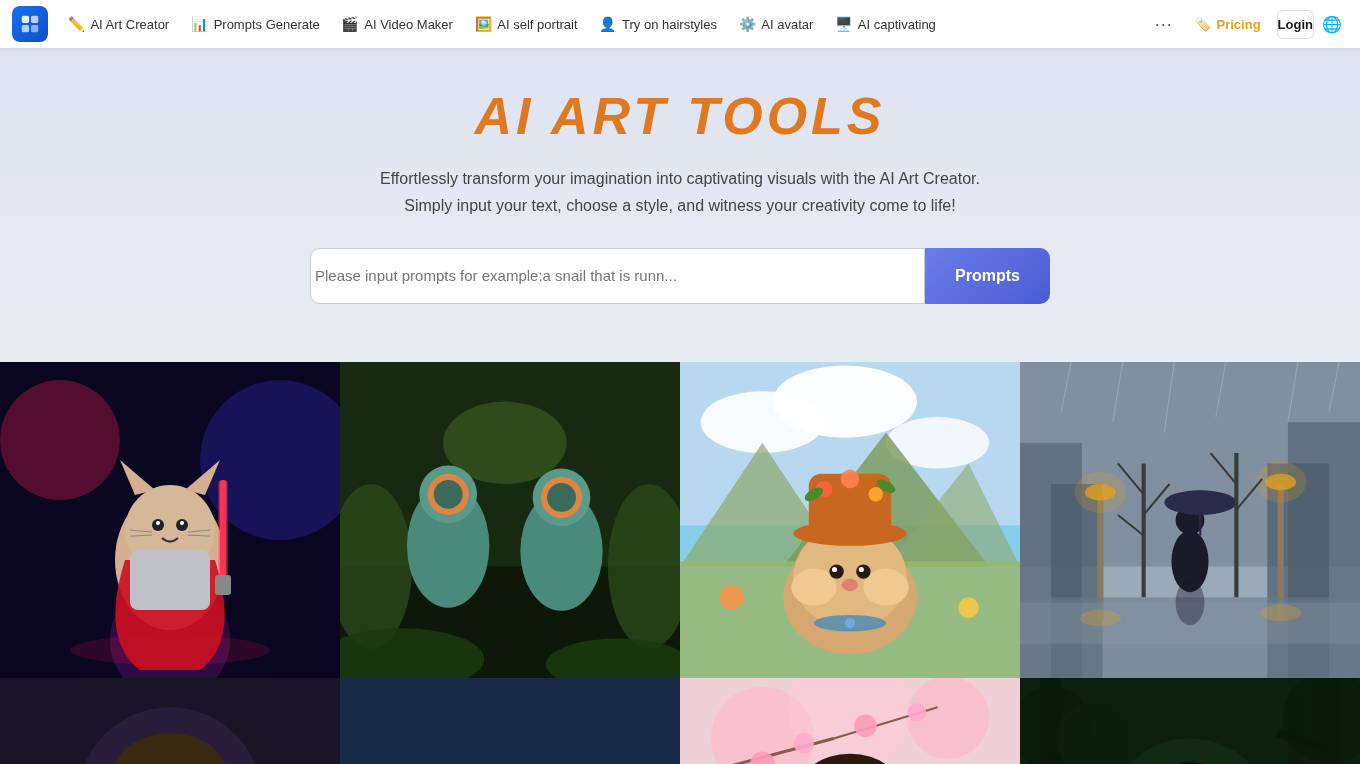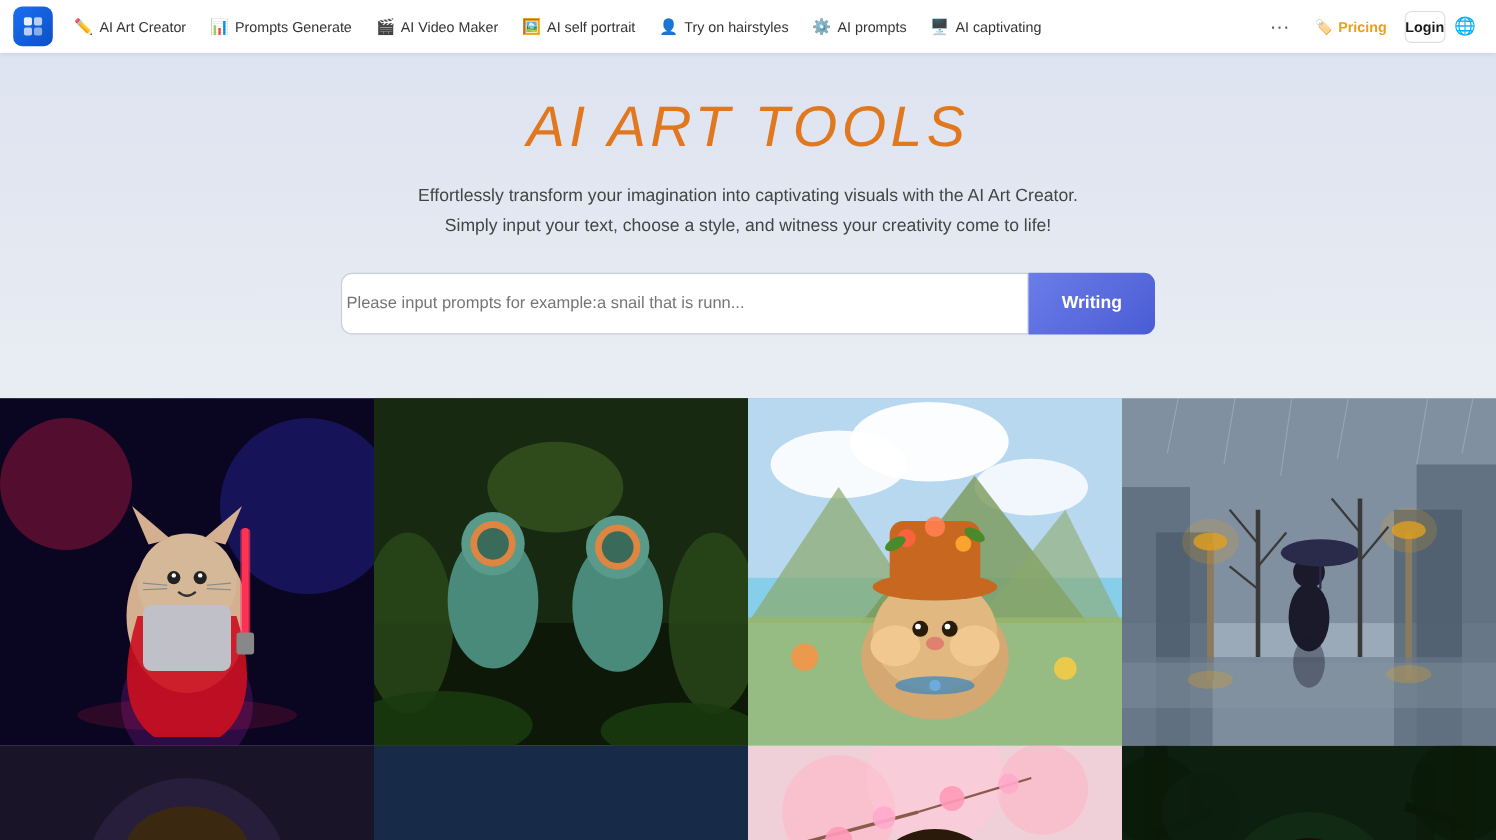--- a/index.html
+++ b/index.html
@@ -115,21 +115,21 @@
 
     
     .hero {
       background: linear-gradient(180deg, #dde3f0 0%, #e8ecf3 100%);
       padding: 40px 20px 30px;
       text-align: center;
     }
 
     .hero-title {
       font-size: 52px;
-      font-weight: 400;
+      font-weight: 700;
       color: #e07820;
       letter-spacing: 4px;
       text-transform: uppercase;
       font-style: italic;
       margin-bottom: 20px;
       line-height: 1.1;
     }
 
     .hero-subtitle {
       font-size: 16px;
@@ -321,21 +321,21 @@
   <div class="nav-item">
     <span class="nav-icon">🖼️</span>
     <span>AI self portrait</span>
   </div>
   <div class="nav-item">
     <span class="nav-icon">👤</span>
     <span>Try on hairstyles</span>
   </div>
   <div class="nav-item">
     <span class="nav-icon">⚙️</span>
-    <span>AI prompts</span>
+    <span>AI avatar</span>
   </div>
   <div class="nav-item">
     <span class="nav-icon">🖥️</span>
     <span>AI captivating</span>
   </div>
 
   <div class="nav-spacer"></div>
 
   <div class="nav-more">
     <span>···</span>
@@ -354,21 +354,21 @@
 </nav>
 
 <section class="hero">
   <h1 class="hero-title">AI Art Tools</h1>
   <p class="hero-subtitle">
     <span>Effortlessly transform your imagination into captivating visuals with the AI Art Creator.</span><br>
     <span>Simply input your text, choose a style, and witness your creativity come to life!</span>
   </p>
   <div class="search-bar">
     <input class="search-input" type="text" placeholder="Please input prompts for example:a snail that is runn..." style="">
-    <button class="generate-btn">Writing</button>
+    <button class="generate-btn">Prompts</button>
   </div>
 </section>
 
 <div class="gallery-container">
   <div class="gallery">
 
     <div class="gallery-item">
       <div class="gallery-item-inner img-1">
 
         <svg width="100%" height="100%" viewBox="0 0 340 320" preserveAspectRatio="xMidYMid slice" style="position:absolute;inset:0;">

